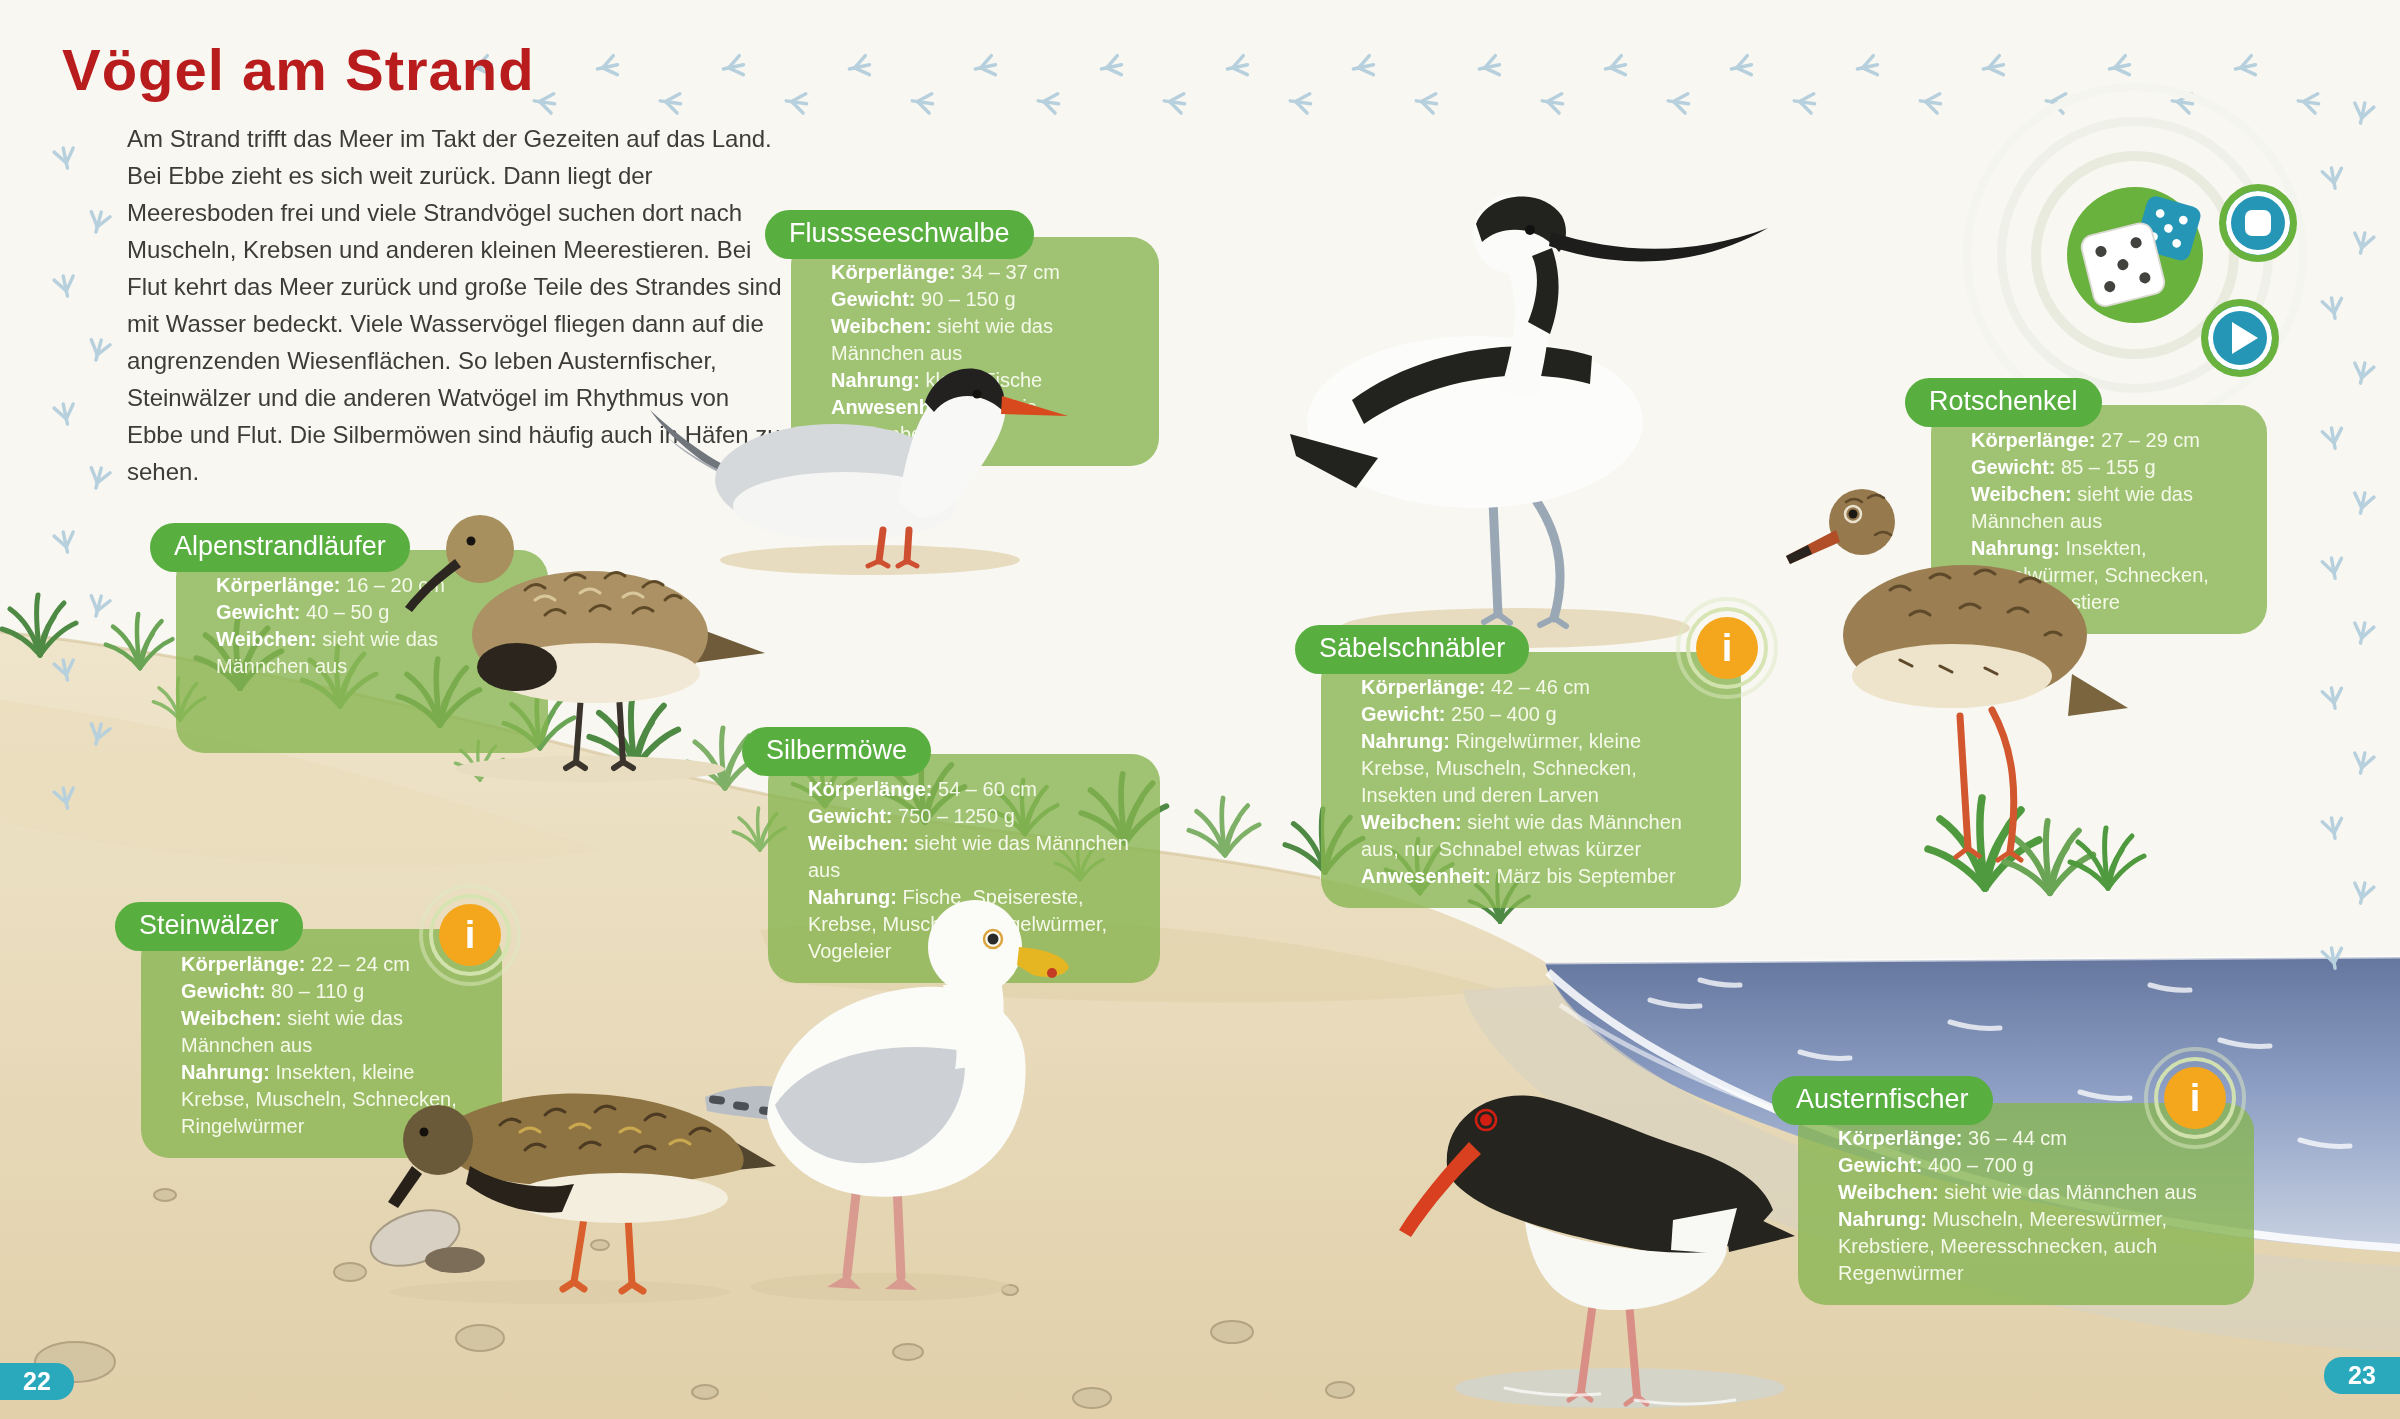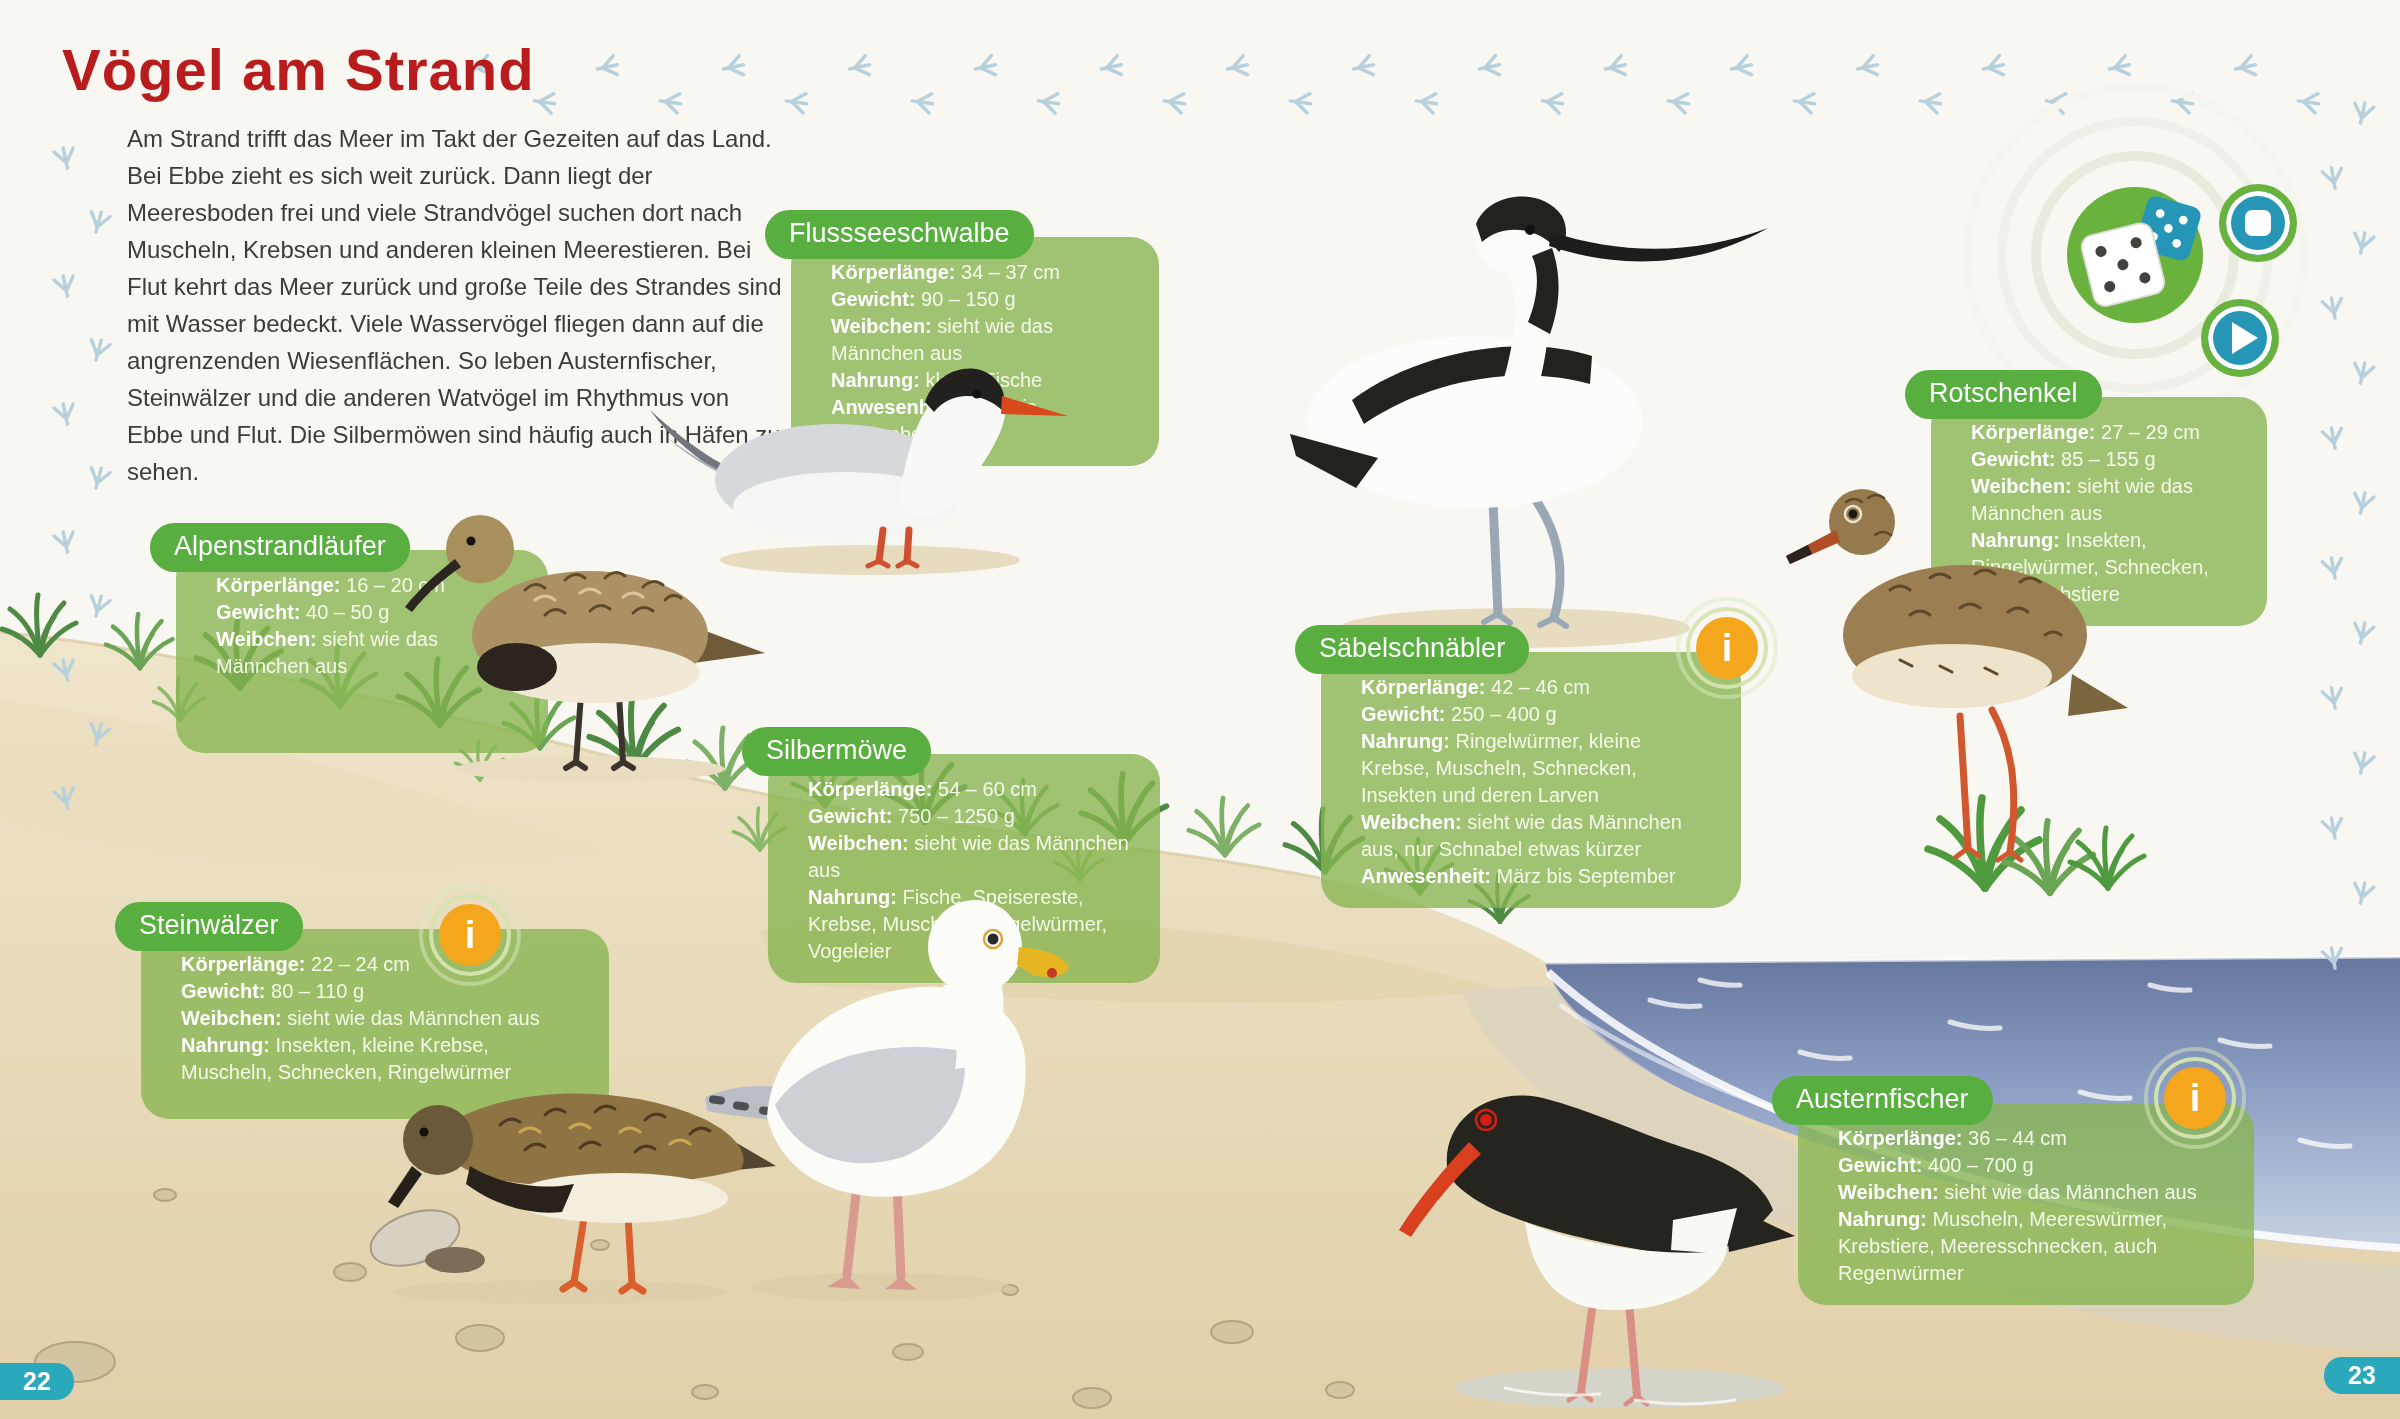--- a/index.html
+++ b/index.html
@@ -21,23 +21,23 @@
   .pill{position:absolute;left:0;top:0;z-index:2;background:#58ae3f;color:#fff;
         font-size:27px;font-weight:400;line-height:1;padding:10px 24px 12px;
         border-radius:25px;white-space:nowrap}
   .cbody{position:relative;margin:27px 12px 0 26px;background:rgba(134,181,79,.78);
          border-radius:28px;padding:22px 26px 18px 40px;color:#f5f9e9;
          font-size:20px;line-height:27px}
   .cbody b{color:#fff;font-weight:700}
   .c-tern{left:765px;top:210px}   .c-tern  .cbody{width:368px;min-height:155px}
   .c-dunlin{left:150px;top:523px} .c-dunlin .cbody{width:372px;min-height:203px}
   .c-gull{left:742px;top:727px}   .c-gull  .cbody{width:392px;min-height:194px}
-  .c-turn{left:115px;top:902px}   .c-turn  .cbody{width:468px;min-height:190px}
+  .c-turn{left:115px;top:902px}   .c-turn  .cbody{width:361px;min-height:190px}
   .c-avocet{left:1295px;top:625px}.c-avocet .cbody{width:420px;min-height:215px}
-  .c-red{left:1905px;top:370px}   .c-red   .cbody{width:336px;min-height:190px}
+  .c-red{left:1905px;top:378px}   .c-red   .cbody{width:336px;min-height:190px}
   .c-oyster{left:1772px;top:1076px}.c-oyster .cbody{width:456px;min-height:196px}
 
   .info{position:absolute;z-index:5;width:62px;height:62px;border-radius:50%;
         background:#f4a71d;color:#fff;font-weight:800;font-size:38px;
         display:flex;align-items:center;justify-content:center}
   .info::before{content:"";position:absolute;inset:-10px;border:4px solid rgba(213,228,176,.95);border-radius:50%}
   .info::after{content:"";position:absolute;inset:-20px;border:4px solid rgba(222,233,193,.5);border-radius:50%}
   #info-turn{left:439px;top:904px}
   #info-avocet{left:1696px;top:617px}
   #info-oyster{left:2164px;top:1067px}

